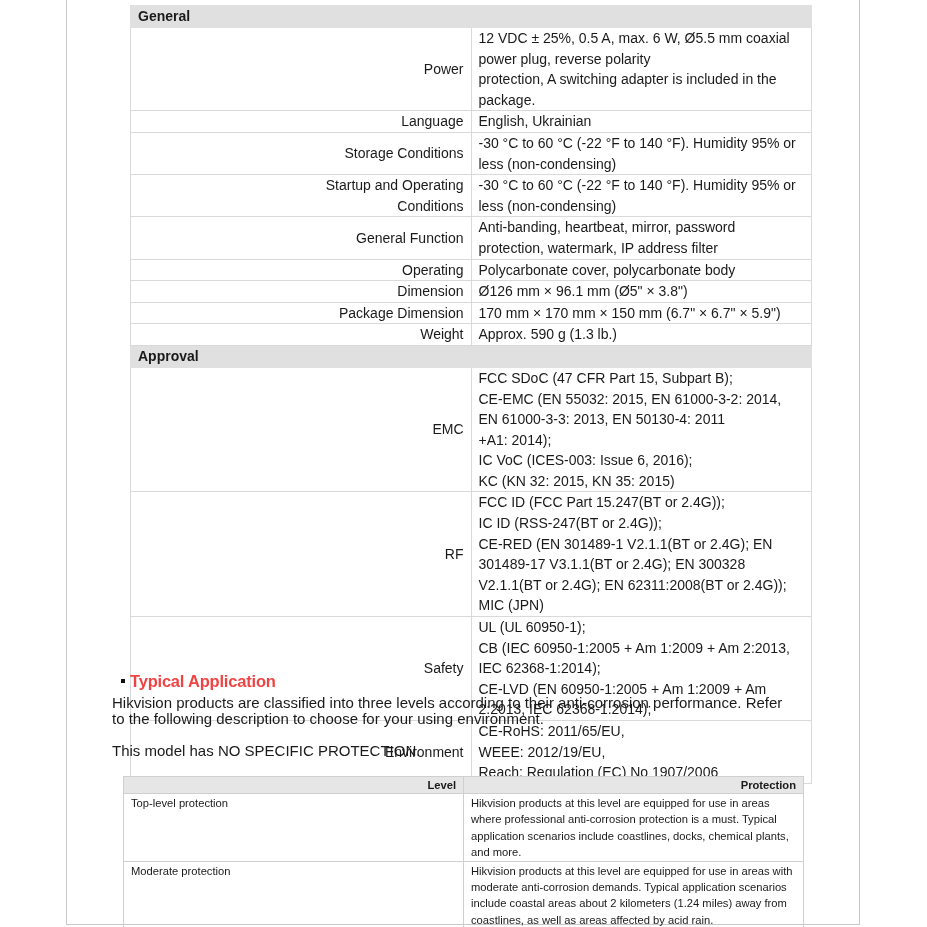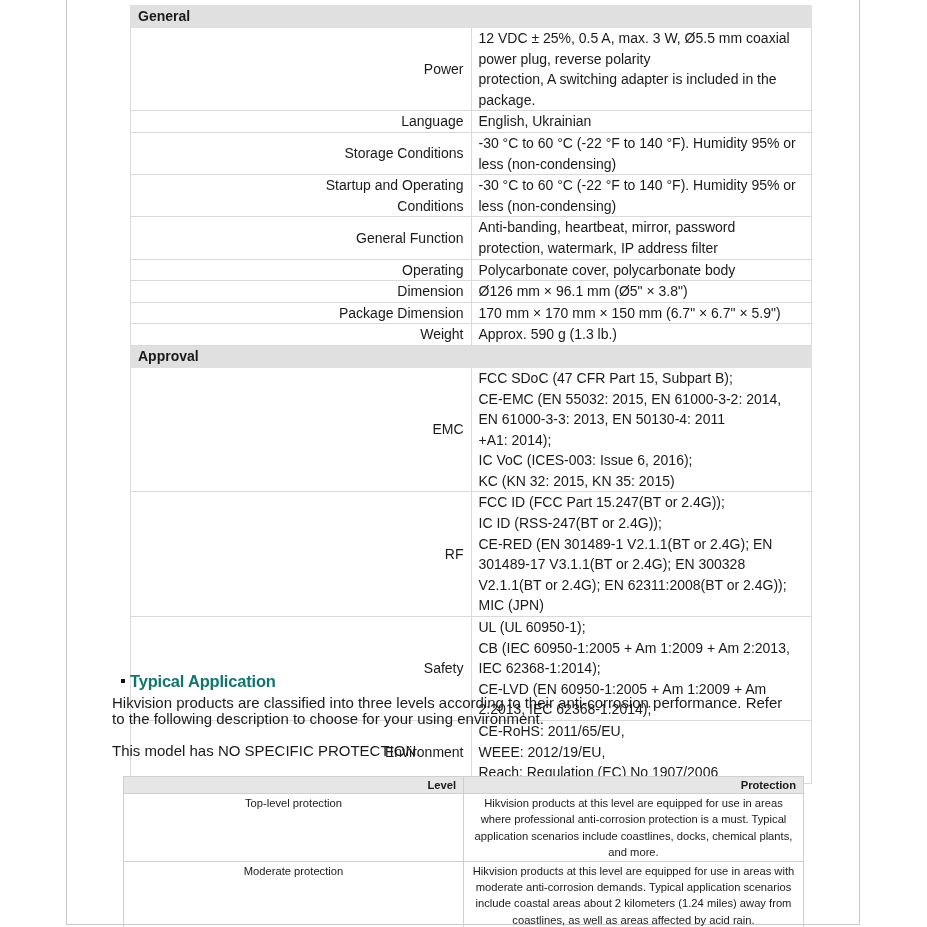--- a/index.html
+++ b/index.html
@@ -8,47 +8,47 @@
   .page { position:absolute; left:66px; top:-2px; width:794px; height:927px;
           border-left:1px solid #c8c8c8; border-right:1px solid #c8c8c8; border-bottom:1px solid #c8c8c8;
           box-sizing:border-box; background:#fff; }
   table.spec { position:absolute; left:130px; top:5px; width:682px; border-collapse:collapse;
                font-size:14px; table-layout:fixed; }
   table.spec td { border:1px solid #d9d9d9; padding:0 7px; vertical-align:middle; line-height:20.5px; }
   table.spec td.k { width:181px;text-align:right; }
   table.spec tr.sec td { background:#e0e0e0; font-weight:bold; height:21px; border-color:#e0e0e0; }
   table.spec td.v div { line-height:20.6px; }
 
-  .heading { position:absolute; left:119px; top:672px; font-size:16.5px; font-weight:bold; color:#0f766e; letter-spacing:-0.2px; }
+  .heading { position:absolute; left:119px; top:672px; font-size:16.5px; font-weight:bold; color:#ef4444; letter-spacing:-0.2px; }
   .heading .bullet { display:inline-block; width:4px; height:4px; background:#111; margin:0 5px 4px 2px; vertical-align:middle; }
   .para { position:absolute; left:112px; font-size:15px; line-height:16px; color:#1a1a1a; width:680px; }
   .p1 { top:695px; }
   .p2 { top:743px; }
 
   table.levels { position:absolute; left:123px; top:776px; width:681px; border-collapse:collapse;
                  font-size:11.2px; table-layout:fixed; }
-  table.levels th, table.levels td { border:1px solid #cfcfcf; padding:0 7px; line-height:16.2px; vertical-align:top;text-align:center; }
+  table.levels th, table.levels td { border:1px solid #cfcfcf; padding:0 7px; line-height:16.2px; vertical-align:top; }
   table.levels th { background:#e6e6e6; font-weight:bold; text-align:right; height:16px; }
   table.levels td.lv { width:178px; }
   table.levels td { padding-top:1px; padding-bottom:1px; }
 </style>
 </head>
 <body>
 
 <div class="page"></div>
 
 <table class="spec">
   <tbody id="spec-body">
       <tr class="sec">
         <td colspan="2">General</td>
       </tr>
       <tr>
         <td class="k">Power</td>
         <td class="v">
-          <div>12 VDC ± 25%, 0.5 A, max. 3 W, Ø5.5 mm coaxial power plug, reverse polarity</div>
+          <div>12 VDC ± 25%, 0.5 A, max. 6 W, Ø5.5 mm coaxial power plug, reverse polarity</div>
           <div>protection, A switching adapter is included in the package.</div>
         </td>
       </tr>
       <tr>
         <td class="k">Language</td>
         <td class="v">
           <div>English, Ukrainian</div>
         </td>
       </tr>
       <tr>

